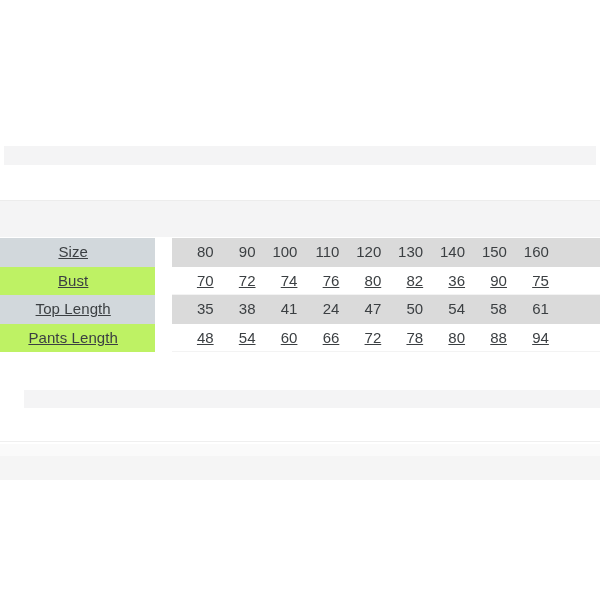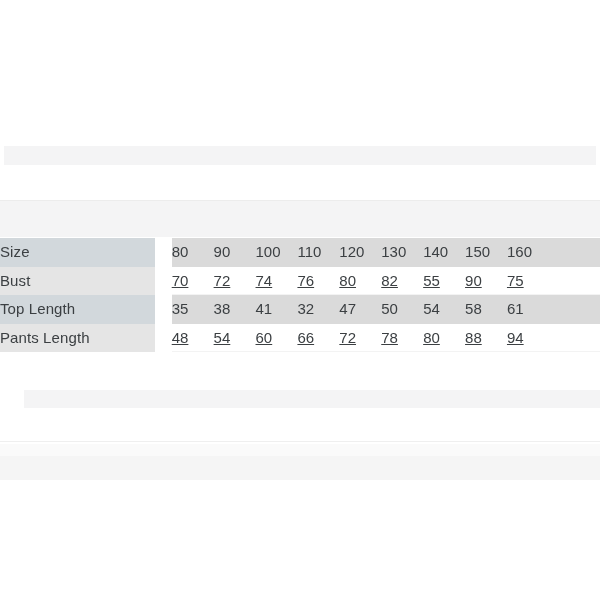--- a/index.html
+++ b/index.html
@@ -60,41 +60,42 @@
     font-weight: normal;
     color: #3b3f42;
     font-size: 15px;
     line-height: 28.6px;
     white-space: nowrap;
   }
 
   
   .row-label {
     width: 152px;
-    text-align: left;
+    text-align: center;
     padding-right: 9px !important;
     box-sizing: border-box;
     letter-spacing: 0.1px;
+    text-decoration: underline;
   }
   
   .gutter { width: 16px; background: #ffffff !important; }
 
   .cell {
     width: 41px;
-    text-align: left;
+    text-align: right;
     font-size: 14px;
   }
   .pad { width: 50px; }
 
   
   tr.shaded .row-label { background: #d2d8dc; }
   tr.shaded .cell,
   tr.shaded .pad     { background: #dadada; }
 
-  tr.plain .row-label { background: #e5e5e5; }
+  tr.plain .row-label { background: #bef264; }
   tr.plain .cell,
   tr.plain .pad      { background: #ffffff; }
 
   
   tr.plain .cell, tr.plain .pad { box-shadow: inset 0 -1px 0 #f3f3f3; text-decoration: underline; }
 </style>
 </head>
 <body>
 
 <div id="page">
@@ -124,33 +125,33 @@
 
       <tr class="plain">
         <th class="row-label">Bust</th>
         <td class="gutter"></td>
         <td class="cell">70</td>
         <td class="cell">72</td>
         <td class="cell">74</td>
         <td class="cell">76</td>
         <td class="cell">80</td>
         <td class="cell">82</td>
-        <td class="cell">55</td>
+        <td class="cell">36</td>
         <td class="cell">90</td>
         <td class="cell">75</td>
         <td class="pad"></td>
       </tr>
 
       <tr class="shaded">
         <th class="row-label">Top Length</th>
         <td class="gutter"></td>
         <td class="cell">35</td>
         <td class="cell">38</td>
         <td class="cell">41</td>
-        <td class="cell">32</td>
+        <td class="cell">24</td>
         <td class="cell">47</td>
         <td class="cell">50</td>
         <td class="cell">54</td>
         <td class="cell">58</td>
         <td class="cell">61</td>
         <td class="pad"></td>
       </tr>
 
       <tr class="plain">
         <th class="row-label">Pants Length</th>

